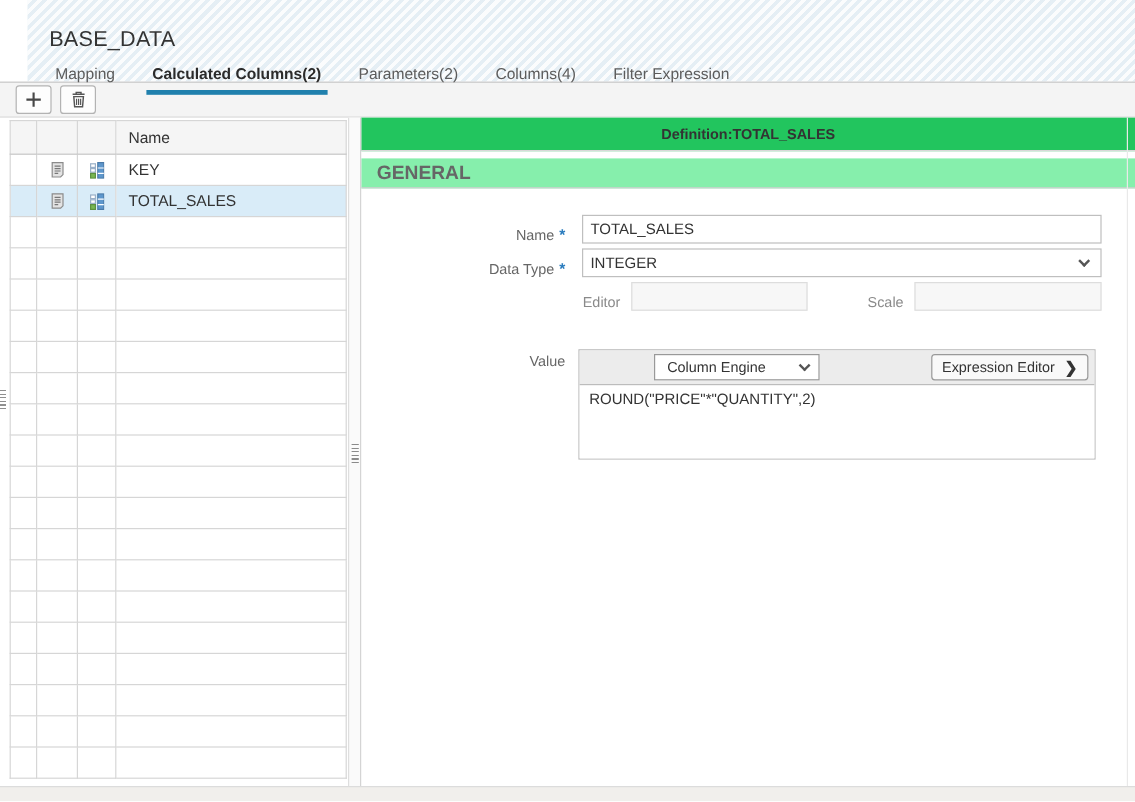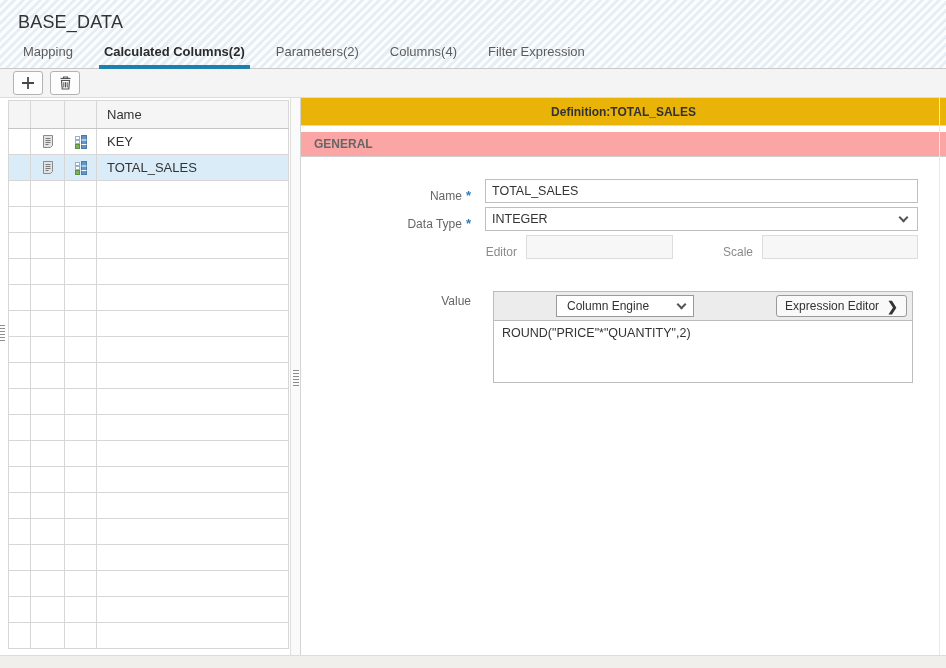--- a/index.html
+++ b/index.html
@@ -5,21 +5,22 @@
   * { margin:0; padding:0; box-sizing:border-box; }
   html,body { background:#ffffff; }
   body { font-family:"Liberation Sans", sans-serif; color:#333; }
   .app { position:relative; width:946px; height:668px; background:#fff; overflow:hidden; }
 
   
   .titlebar {
     height:68px;
     background:#eef4f8;
     background-image:repeating-linear-gradient(135deg, rgba(255,255,255,.75) 0 3px, rgba(222,234,242,.55) 3px 6px);
-    padding:12px 0 0 18px;
+    padding:22px 0 0 18px;
+    margin-left:23px;
   }
   .page-title { font-size:18px; color:#333; letter-spacing:.2px; }
   .tabs { display:flex; margin-top:11px; }
   .tab { position:relative; margin-right:21px; padding:0 5px 10px 5px; font-size:13px; color:#5c5c5c; cursor:pointer; }
   .tab.active { color:#2b2b2b; font-weight:bold; }
   .tab .tab-underline { display:none; }
   .tab.active .tab-underline { display:block; position:absolute; left:0; right:0; bottom:0; height:4px; background:#2080ad; }
 
   
   .toolbar {
@@ -60,26 +61,26 @@
     position:relative; cursor:col-resize;
   }
   .splitter .grip {
     position:absolute; left:2px; top:272px; width:6px; height:16px;
     background:repeating-linear-gradient(to bottom,#8a8a8a 0 1px,transparent 1px 3px);
   }
 
   
   .right-panel { flex:1; background:#fff; }
   .def-header {
-    height:28px; background:#eab308; border-bottom:1px solid #d8d8d8;
+    height:28px; background:#22c55e; border-bottom:1px solid #d8d8d8;
     font-size:12px; font-weight:bold; color:#333; text-align:center; line-height:28px;
   }
   .section-band {
-    height:25px; background:#fca5a5; border-bottom:1px solid #cfcfcf;
-    font-size:12px; font-weight:bold; color:#666; line-height:25px; padding-left:13px;
+    height:25px; background:#86efac; border-bottom:1px solid #cfcfcf;
+    font-size:16px; font-weight:bold; color:#666; line-height:25px; padding-left:13px;
     margin-top:6px;
   }
   .form { padding:22px 0 6px 0; }
   .form-row { display:flex; align-items:flex-end; margin-bottom:4px; padding-right:28px; }
   .form-label { width:170px; text-align:right; font-size:12px; color:#666; padding-right:0; }
   .req { color:#2a7cbe; font-weight:bold; margin-left:4px; font-size:13px; }
   .gap { width:14px; flex:none; }
   .text-input {
     flex:1; height:24px; border:1px solid #bfbfbf; font-size:12.5px; color:#333;
     padding:0 6px; font-family:"Liberation Sans", sans-serif; background:#fff;
@@ -93,21 +94,21 @@
   .sub-label { font-size:12px; color:#8a8a8a; text-align:right; }
   .lbl-length { width:216px; }
   .lbl-scale  { width:64px; }
   .disabled-input { height:24px; background:#f7f7f7; border:1px solid #ddd; }
   .len-input { width:147px; margin-left:9px; }
   .scale-input { flex:1; margin-left:9px; }
 
   
   .value-row { display:flex; padding:22px 33px 0 0; }
   .value-label { width:170px; text-align:right; font-size:12px; color:#666; padding-top:3px; }
-  .expr-box { flex:1; margin-left:22px; border:1px solid #bcbcbc; }
+  .expr-box { flex:1; margin-left:11px; border:1px solid #bcbcbc; }
   .expr-toolbar { height:28px; background:#ececec; display:flex; align-items:center; }
   .engine-select {
     position:relative; width:138px; height:22px; margin-left:62px; background:#fff; border:1px solid #999;
     font-size:12px; color:#333; display:flex; align-items:center; padding:0 22px 0 10px; cursor:pointer;
   }
   .engine-select .chevron { right:8px; top:7px; }
   .expr-edit-btn {
     margin-left:auto; margin-right:5px; height:22px; background:#f9f9f9; border:1px solid #999; border-radius:3px;
     font-size:12px; color:#333; display:flex; align-items:center; padding:0 8px; cursor:pointer;
     font-family:"Liberation Sans", sans-serif;

